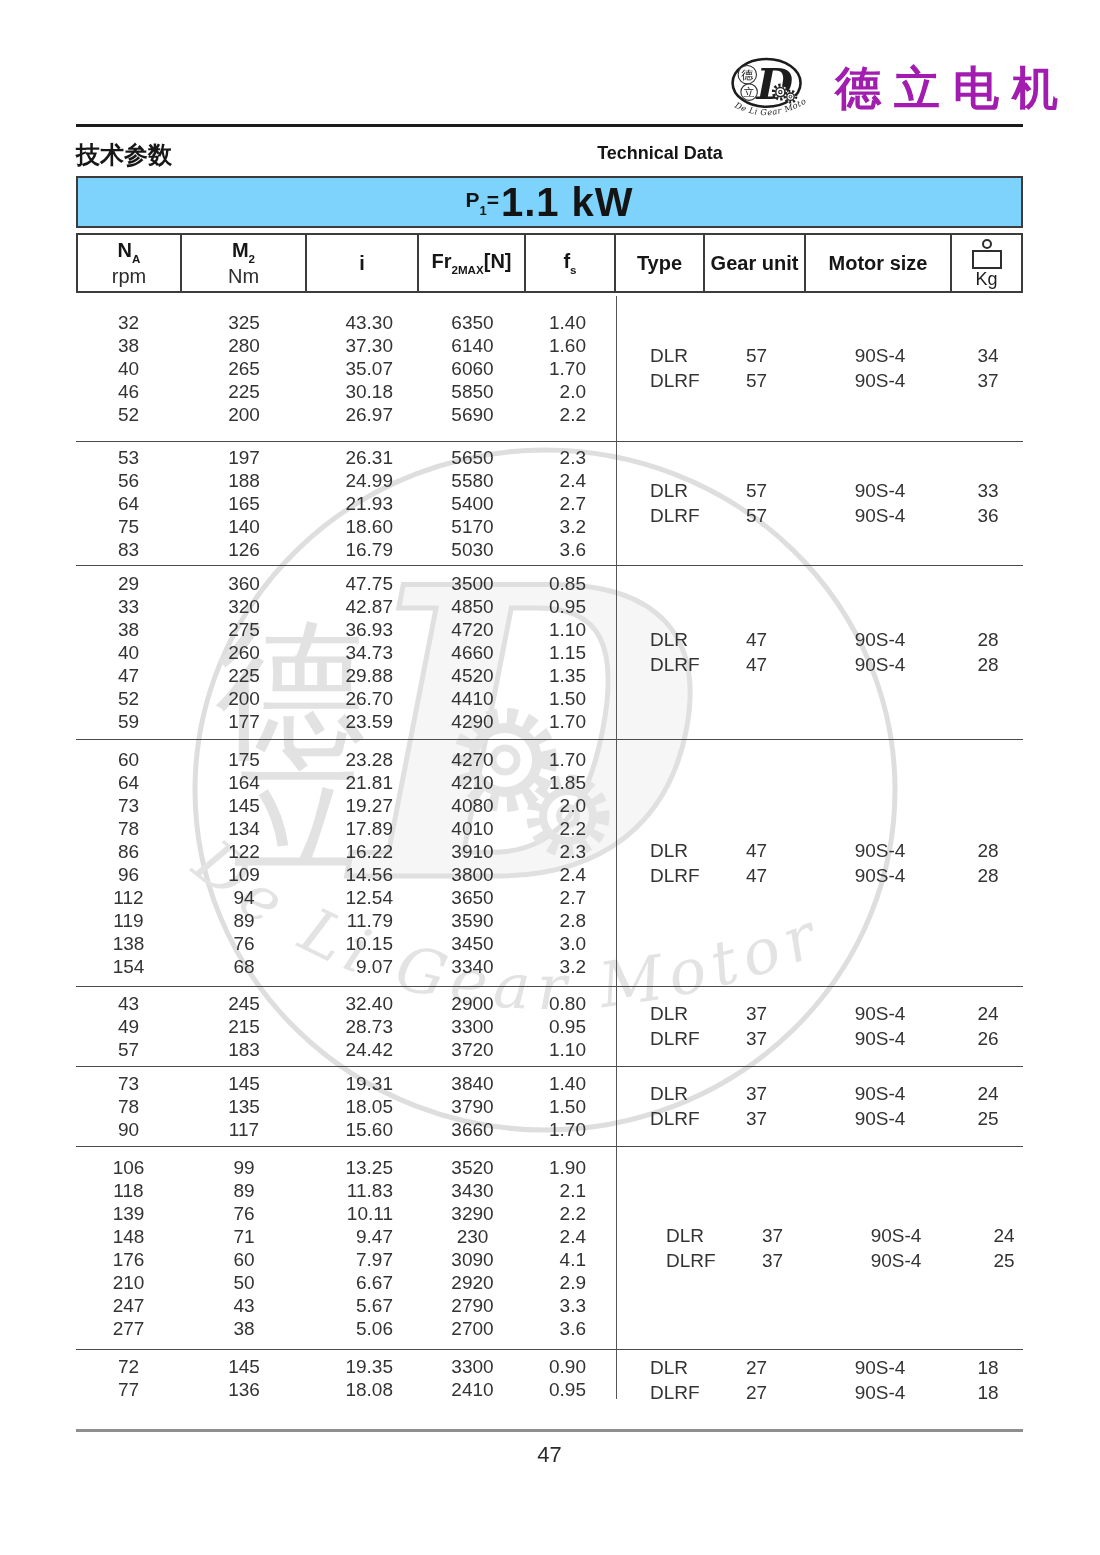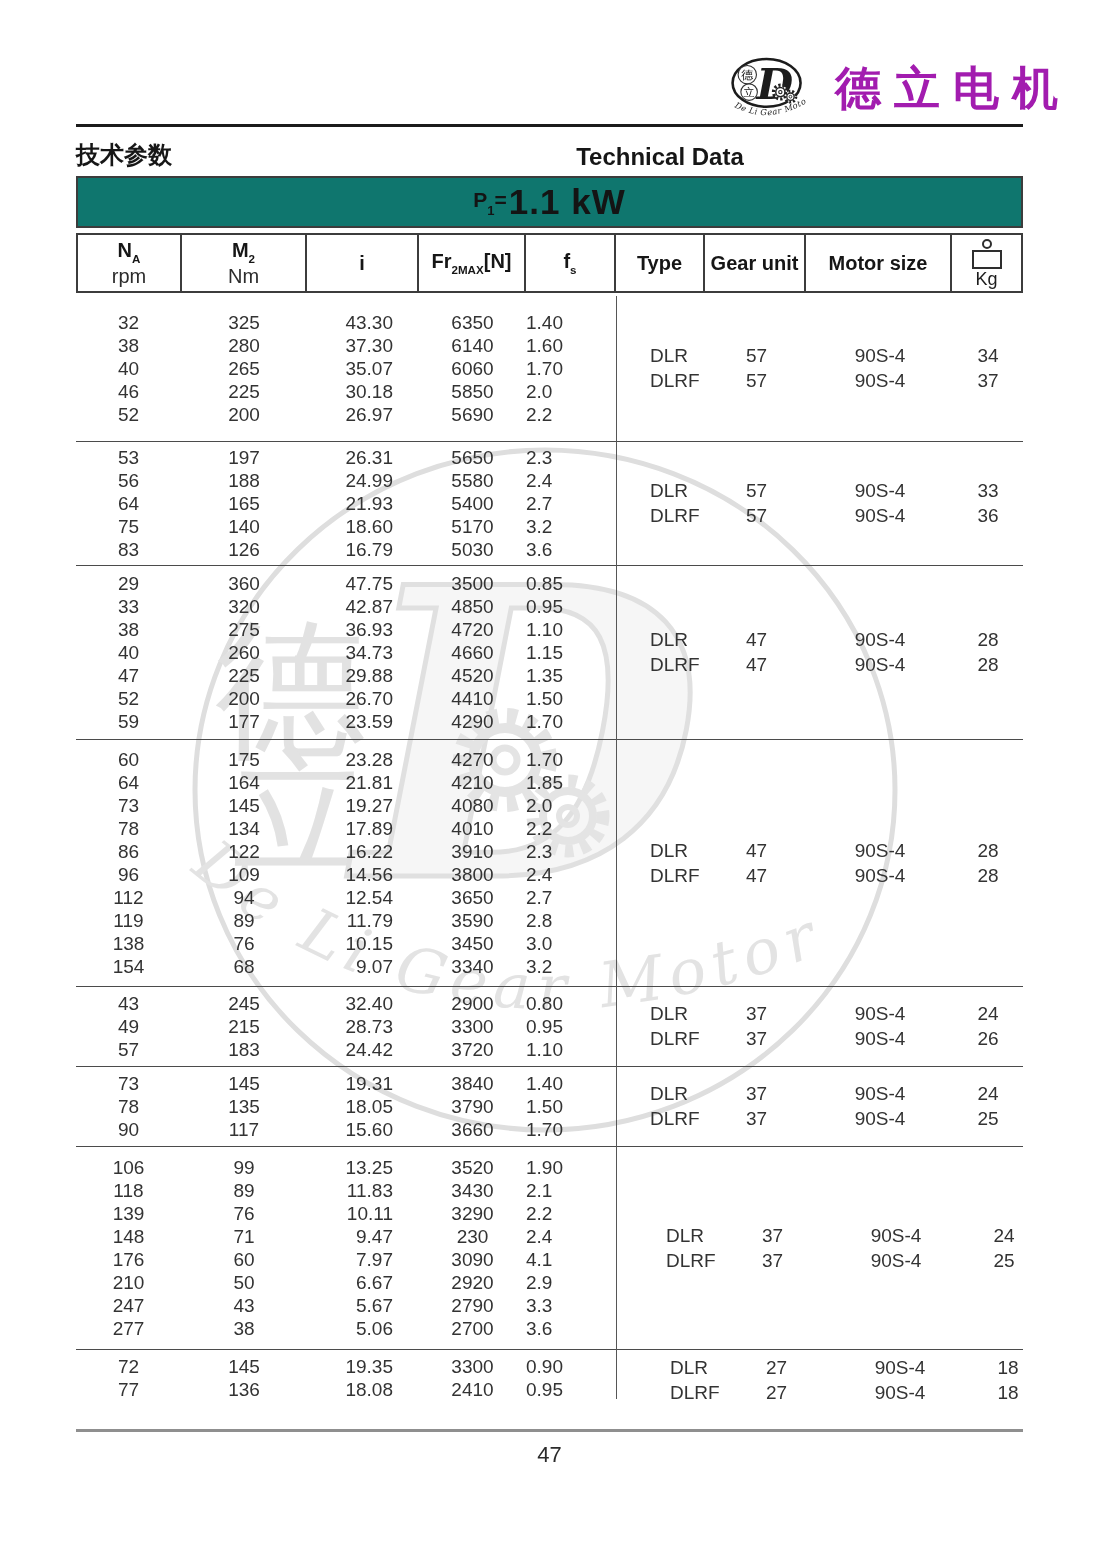--- a/index.html
+++ b/index.html
@@ -9,29 +9,29 @@
   
   .brand{position:absolute;left:725px;top:48px;display:flex;align-items:center;}
   .logo{display:block;}
   .brand-name{margin-left:14px;font-family:"DejaVu Serif",serif;font-weight:bold;
               font-size:46px;color:#a21caf;letter-spacing:13px;line-height:1;}
   .rule-top{position:absolute;left:76px;top:124px;width:947px;height:3px;background:#1b1b1b;}
 
   
   .sec-cn{position:absolute;left:76px;top:139px;font-size:24px;font-weight:bold;color:#161616;}
   .sec-en{position:absolute;left:560px;top:143px;width:200px;text-align:center;
-          font-size:24px;font-weight:bold;color:#161616;}
+          font-size:18px;font-weight:bold;color:#161616;}
 
   
   .power-box{position:absolute;left:76px;top:176px;width:947px;height:52px;box-sizing:border-box;
              border:2px solid #3c3c3c;display:flex;align-items:center;justify-content:center;
-             background:#0f766e;}
+             background:#7dd3fc;}
   .power-box .psym{font-size:21px;font-weight:bold;color:#141414;}
   .power-box sub{font-size:13px;font-weight:bold;position:relative;top:2px;}
-  .power-box .pval{font-size:35px;font-weight:bold;color:#141414;letter-spacing:1px;margin-left:2px;}
+  .power-box .pval{font-size:40px;font-weight:bold;color:#141414;letter-spacing:1px;margin-left:2px;}
 
   
   .thead{position:absolute;left:76px;top:233px;width:947px;height:60px;box-sizing:border-box;
          border:2px solid #3c3c3c;display:grid;
          grid-template-columns:104px 125px 112px 107px 90px 89px 101px 146px 69px;}
   .th{box-sizing:border-box;border-right:2px solid #3c3c3c;display:flex;flex-direction:column;
       align-items:center;justify-content:center;line-height:1.1;}
   .th:last-child{border-right:none;}
   .th .main{font-size:20px;font-weight:bold;color:#161616;}
   .th .main sub{font-size:0.58em;font-weight:bold;position:relative;top:1px;}
@@ -40,35 +40,35 @@
   .kg-icon{display:flex;flex-direction:column;align-items:center;}
   .kg-ring{width:6px;height:6px;border:2px solid #2e2e2e;border-radius:50%;background:#fff;}
   .kg-rect{width:26px;height:15px;border:2px solid #2e2e2e;margin-top:1px;background:#fff;}
   .kg-label{font-size:18px;color:#1c1c1c;margin-top:1px;}
 
   
   .tbody{position:absolute;left:76px;top:296px;width:947px;height:1108px;}
   .wm{position:absolute;left:30px;top:130px;z-index:0;}
   .groups{position:relative;z-index:1;}
   .group{display:flex;width:947px;border-bottom:1px solid #4b4b4b;}
-  .group:last-child{border-bottom:none;gap:20px;}
+  .group:last-child{border-bottom:none;}
   .group:nth-child(1){padding:15px 0;}
   .group:nth-child(2){padding:4px 0;}
   .group:nth-child(3){padding:6px 0;}
   .group:nth-child(4){padding:8px 0;}
   .group:nth-child(5){padding:5px 0;}
   .group:nth-child(6){padding:5px 0;}
   .group:nth-child(7){padding:9px 0;gap:16px;}
   .group:nth-child(8){padding:5px 0;}
   .gleft{width:540px;}
   .gright{width:407px;display:flex;flex-direction:column;justify-content:center;}
   .drow{height:23px;display:grid;grid-template-columns:105px 126px 112px 107px 90px;align-items:center;}
   .dcell{font-size:19px;color:#333;text-align:center;box-sizing:border-box;}
   .c-i{text-align:right;padding-right:26px;}
-  .c-fs{text-align:left;padding-right:30px;}
+  .c-fs{text-align:right;padding-right:30px;}
   .trow{height:25px;display:grid;grid-template-columns:90px 101px 146px 70px;align-items:center;}
   .tcell{font-size:19px;color:#333;text-align:center;box-sizing:border-box;}
   .c-type{text-align:left;padding-left:34px;}
   .vline{position:absolute;left:540px;top:0;width:1px;height:1103px;background:#565656;z-index:2;}
 
   
   .rule-bottom{position:absolute;left:76px;top:1429px;width:947px;height:3px;background:#8f8f8f;}
   .pageno{position:absolute;left:76px;top:1442px;width:947px;text-align:center;
           font-size:22px;color:#2b2b2b;}
 </style>

